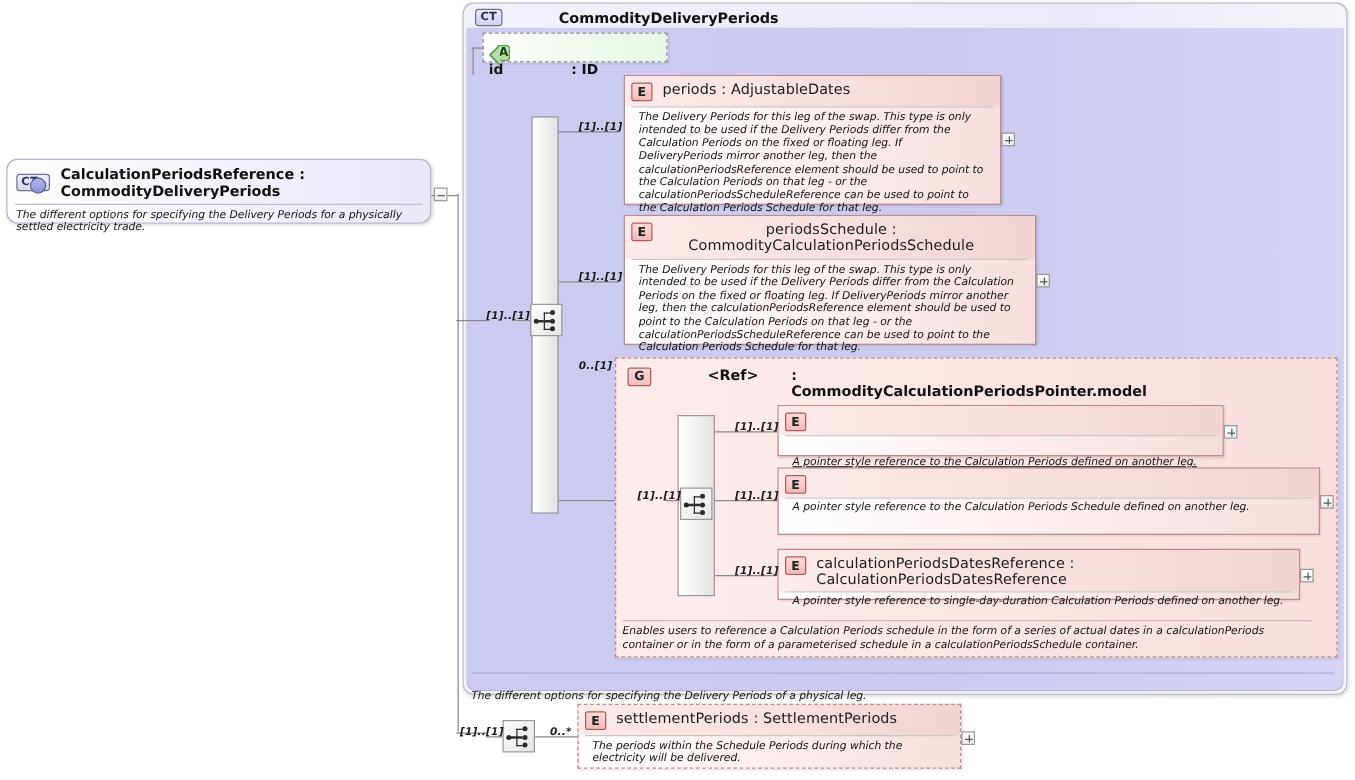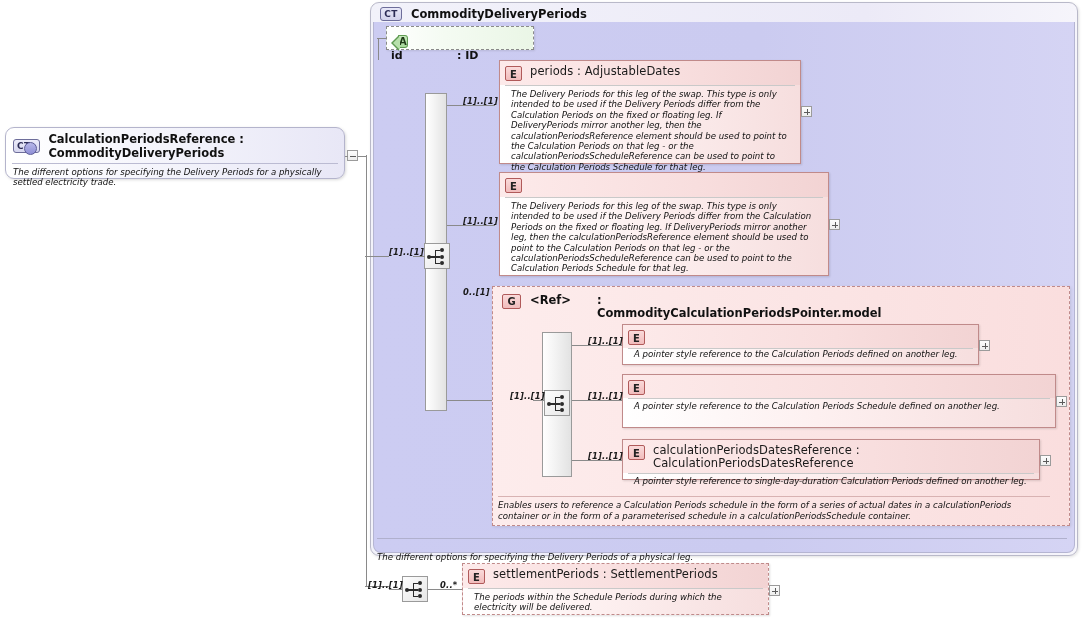--- a/index.html
+++ b/index.html
@@ -2,21 +2,21 @@
 <html><head>
 <meta charset="utf-8">
 <style>
   html,body{margin:0;padding:0;}
   body{
     width:1084px;height:624px;background:#ffffff;
     font-family:"DejaVu Sans","Liberation Sans",sans-serif;
     overflow:hidden;position:relative;
   }
   .canvas{position:absolute;left:0;top:0;width:1084px;height:624px;}
-  .abs{position:absolute;box-sizing:border-box;}
+  .abs{position:absolute;box-sizing:border-box;gap:36px;}
 
   
   .box{position:absolute;box-sizing:border-box;background:#fff;}
   .box .hdr{display:flex;align-items:flex-start;padding:4px 6px 4px 5px;}
   .box .badge{
     flex:0 0 auto;width:17px;height:15px;margin-right:8px;margin-top:1px;
     font-size:10px;font-weight:bold;line-height:15px;text-align:center;
     box-sizing:border-box;color:#222;
   }
   .box .ttl{font-size:11.5px;font-weight:normal;color:#1a1a1a;line-height:13px;letter-spacing:.1px;}
@@ -213,20 +213,21 @@
       <span class="ttl">periods  : AdjustableDates</span>
     </div>
     <div class="doc">The Delivery Periods for this leg of the swap. This type is only intended to be used if the Delivery Periods differ from the Calculation Periods on the fixed or floating leg. If DeliveryPeriods mirror another leg, then the calculationPeriodsReference element should be used to point to the Calculation Periods on that leg - or the calculationPeriodsScheduleReference can be used to point to the Calculation Periods Schedule for that leg.</div>
   </div>
   <div class="card" style="left:463px;top:96px;">[1]..[1]</div>
   <div class="exp plus" style="left:801px;top:106px;"></div>
 
   <div class="box el" style="left:499px;top:172px;width:330px;height:104px;">
     <div class="hdr" style="flex-direction:row;">
       <span class="badge">E</span>
+      <span class="ttl" style="display:block;width:270px;text-align:center;">periodsSchedule  : CommodityCalculationPeriodsSchedule</span>
     </div>
     <div class="doc">The Delivery Periods for this leg of the swap. This type is only intended to be used if the Delivery Periods differ from the Calculation Periods on the fixed or floating leg. If DeliveryPeriods mirror another leg, then the calculationPeriodsReference element should be used to point to the Calculation Periods on that leg - or the calculationPeriodsScheduleReference can be used to point to the Calculation Periods Schedule for that leg.</div>
   </div>
   <div class="card" style="left:463px;top:216px;">[1]..[1]</div>
   <div class="exp plus" style="left:829px;top:219px;"></div>
 
   <div class="abs grp" style="left:492px;top:286px;width:578px;height:240px;"></div>
 
   <div class="abs grp-hdr" style="left:496px;top:290px;width:560px;height:28px;">
     <span class="grp-badge">G</span>
@@ -257,21 +258,21 @@
   <div class="ln lnh" style="left:533px;top:399.5px;width:11px;"></div>
 
   <div class="ln lnh" style="left:572px;top:344.5px;width:50px;"></div>
   <div class="ln lnh" style="left:572px;top:399.5px;width:50px;"></div>
   <div class="ln lnh" style="left:572px;top:459.5px;width:50px;"></div>
 
   <div class="box el" style="left:622px;top:324px;width:357px;height:41px;">
     <div class="hdr" style="padding-bottom:3px;">
       <span class="badge">E</span>
     </div>
-    <div class="doc" style="padding-top:0;">A pointer style reference to the Calculation Periods defined on another leg.</div>
+    <div class="doc" style="padding-top:16px;text-decoration:underline;">A pointer style reference to the Calculation Periods defined on another leg.</div>
   </div>
   <div class="card" style="left:588px;top:336px;">[1]..[1]</div>
   <div class="exp plus" style="left:979px;top:340px;"></div>
 
   <div class="box el" style="left:622px;top:374px;width:434px;height:54px;">
     <div class="hdr" style="padding-bottom:3px;">
       <span class="badge">E</span>
     </div>
     <div class="doc" style="padding-top:2px;">A pointer style reference to the Calculation Periods Schedule defined on another leg.</div>
   </div>

